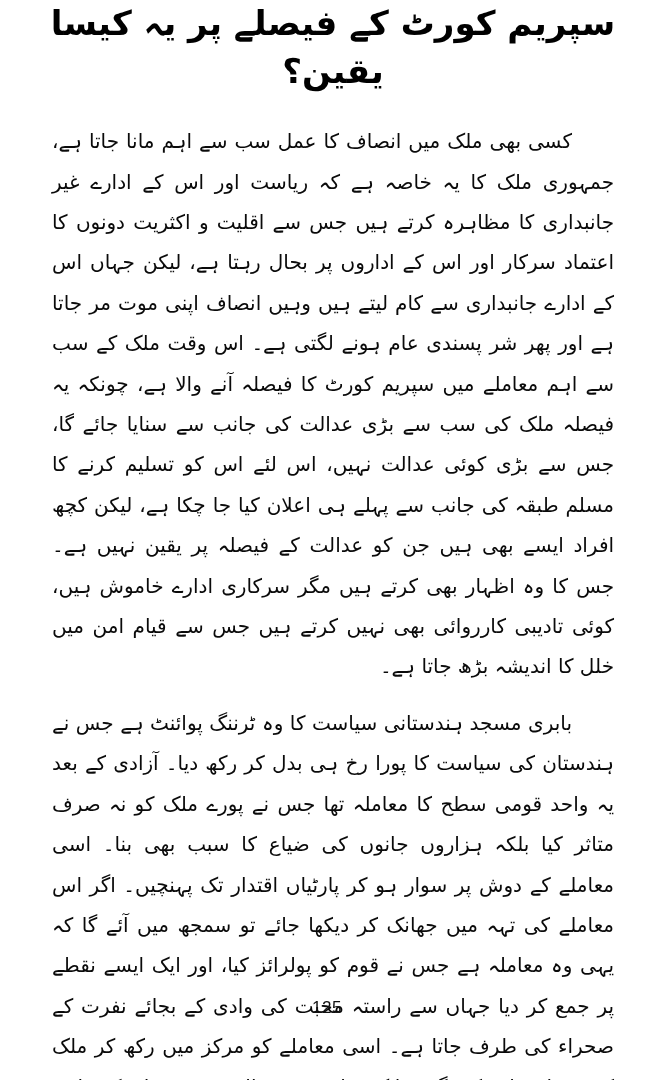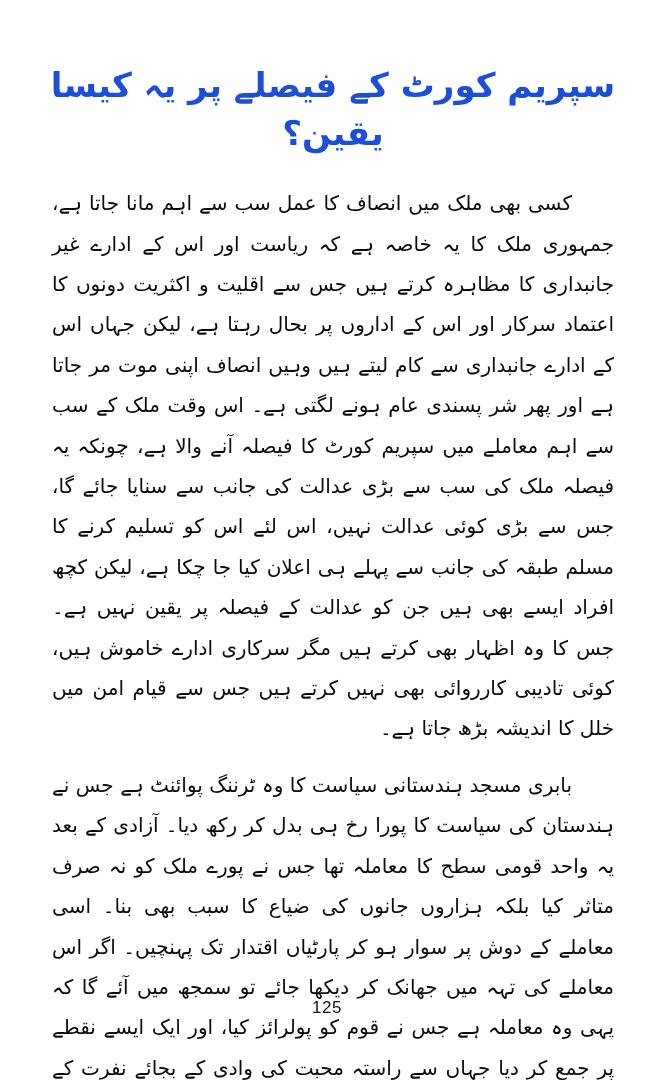--- a/index.html
+++ b/index.html
@@ -17,23 +17,22 @@
     overflow: hidden;
     font-family: "DejaVu Sans", sans-serif;
   }
   .article-title {
     direction: rtl;
     text-align: center;
     font-size: 34px;
     font-weight: bold;
     line-height: 1.4;
     margin: 0;
-    padding-top: 62px;
     padding-bottom: 10px;
-    color: #1d4ed8;
+    color: #000000;
   }
   .body-text {
     direction: rtl;
     text-align: justify;
     text-justify: inter-word;
     font-size: 20px;
     line-height: 40.4px;
     margin: 0 36px;
     color: #0a0a0a;
   }

